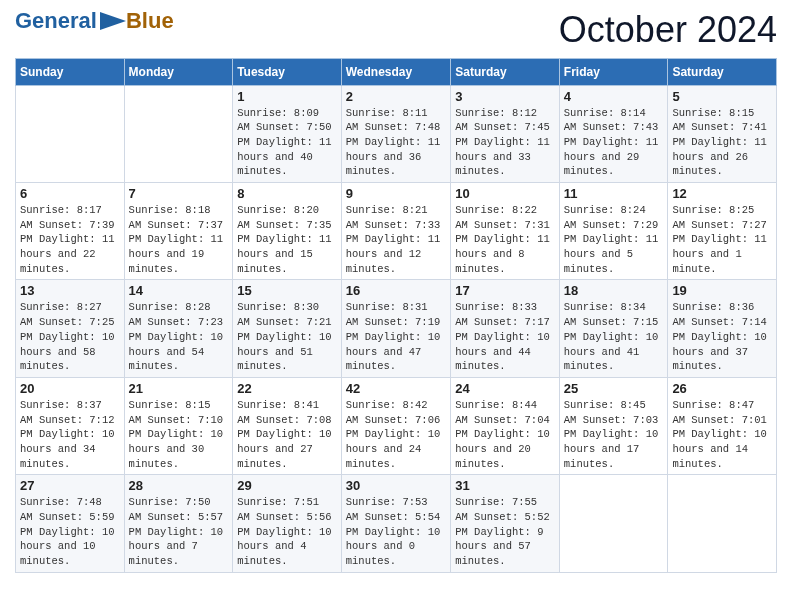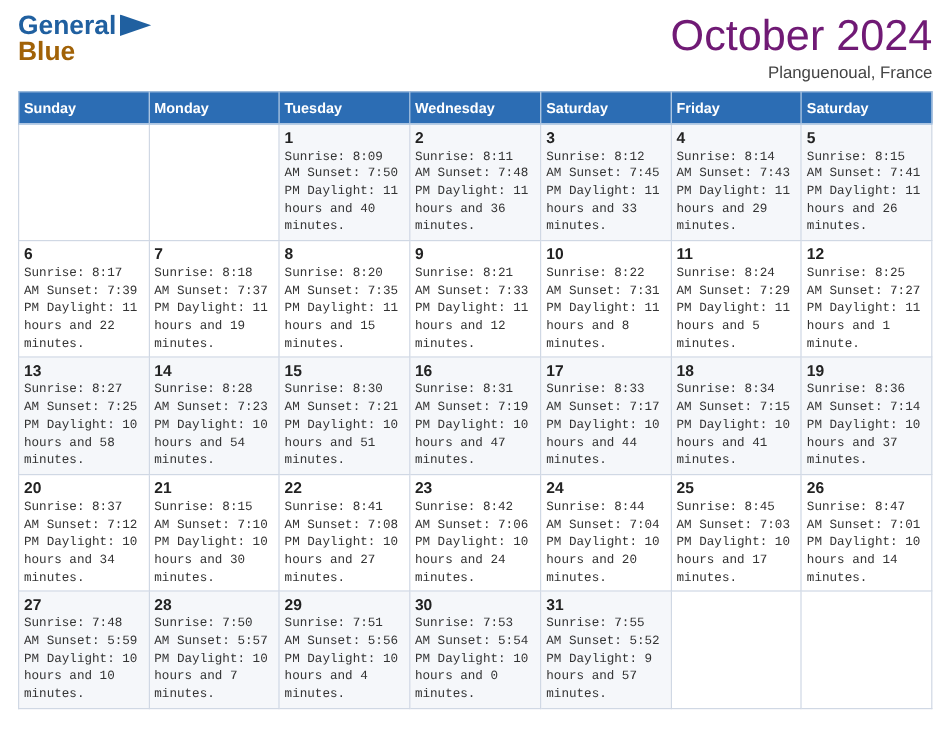--- a/index.html
+++ b/index.html
@@ -21,21 +21,21 @@
       justify-content: space-between;
       align-items: flex-start;
       margin-bottom: 8px;
     }
     .title-block {
       text-align: right;
     }
     .month-title {
       font-size: 36px;
       font-weight: normal;
-      color: #701a75;
+      color: #0f172a;
       line-height: 1.1;
     }
     .subtitle {
       font-size: 14px;
       color: #444;
       margin-top: 2px;
     }
     .calendar {
       width: 100%;
       border-collapse: collapse;
@@ -75,21 +75,21 @@
       color: #333;
       font-size: 10.5px;
       line-height: 1.4;
       font-family: Liberation Mono, monospace;
     }
     .empty-cell {
       background: #fff !important;
     }
     .logo-wrapper {
       display: flex;
-      flex-direction: column;
+      flex-direction: row;
       align-items: flex-start;
     }
     .logo-line1 {
       font-size: 22px;
       font-weight: bold;
       color: #2060a0;
       line-height: 1;
       display: flex;
       align-items: center;
     }
@@ -110,21 +110,20 @@
       <div class="logo-line1">
         <span class="general">General</span>
         <svg class="logo-flag" width="26" height="18" viewBox="0 0 26 18">
           <polygon points="0,0 26,9 0,18" fill="#2060a0"></polygon>
         </svg>
       </div>
       <div style="font-size:22px;font-weight:bold;color:#a16207;line-height:1;">Blue</div>
     </div>
     <div class="title-block">
       <div class="month-title">October 2024</div>
-      <div class="subtitle">Planguenoual, France</div>
     </div>
   </div>
 
   <table class="calendar">
     <thead>
       <tr>
       <th>Sunday</th>
           <th>Monday</th>
           <th>Tuesday</th>
           <th>Wednesday</th>
@@ -269,21 +268,21 @@
 Sunset: 7:10 PM
 Daylight: 10 hours and 30 minutes.</div>
           </td>
           <td>
             <span class="day-num">22</span>
             <div class="day-detail">Sunrise: 8:41 AM
 Sunset: 7:08 PM
 Daylight: 10 hours and 27 minutes.</div>
           </td>
           <td>
-            <span class="day-num">23</span>
+            <span class="day-num">42</span>
             <div class="day-detail">Sunrise: 8:42 AM
 Sunset: 7:06 PM
 Daylight: 10 hours and 24 minutes.</div>
           </td>
           <td>
             <span class="day-num">24</span>
             <div class="day-detail">Sunrise: 8:44 AM
 Sunset: 7:04 PM
 Daylight: 10 hours and 20 minutes.</div>
           </td>

